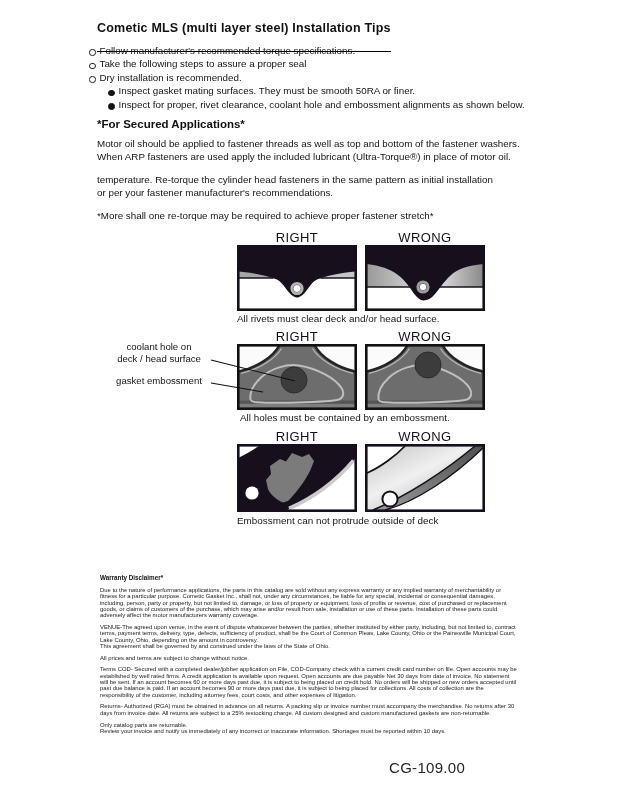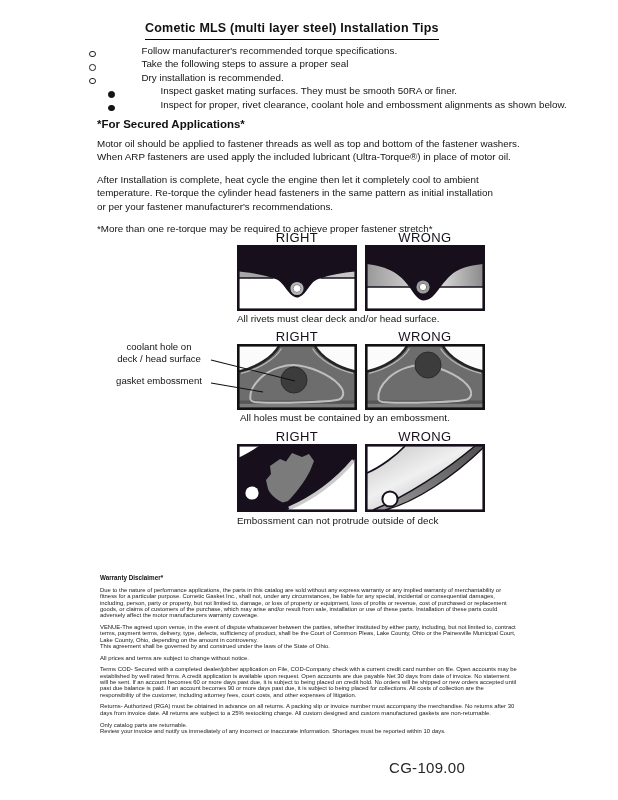--- a/index.html
+++ b/index.html
@@ -1,24 +1,24 @@
 <!DOCTYPE html>
 <html><head>
 <meta charset="utf-8">
 <style>
   html,body{margin:0;padding:0;background:#ffffff;}
   #page{position:relative;width:618px;height:800px;background:#fff;overflow:hidden;
         font-family:"Liberation Sans",sans-serif;color:#1b1b1b;}
   .abs{position:absolute;}
   
   #title{left:97px;top:21px;font-size:12.5px;font-weight:bold;letter-spacing:.2px;
-         border-bottom:1.6px solid #000;padding-bottom:4px;color:#111;margin-left:48px;}
+         border-bottom:1.6px solid #000;padding-bottom:16px;color:#111;}
   
   #bullets{left:89px;top:44px;font-size:9.8px;line-height:13.4px;color:#141414;}
-  .brow{display:flex;align-items:flex-end;gap:42px;}
+  .brow{display:flex;align-items:center;}
   .bmark{width:4.5px;height:4.5px;border:1px solid #222;border-radius:50%;margin:3.8px 4px 0 0;flex:none;}
   .bmark.filled{background:#141414;border-color:#141414;margin-top:4.2px;}
   .sub{margin-left:19px;}
   
   #diesel{left:97px;top:118px;font-size:9.8px;line-height:13.5px;color:#141414;}
   #diesel h3{margin:0 0 5px 0;font-size:11.5px;color:#111;}
   .para{margin:4px 0 9px 0;}
   
   .figlabel{font-size:13px;letter-spacing:.4px;color:#17101c;width:120px;text-align:center;}
   .caption{font-size:9.9px;color:#151515;line-height:12.3px;}
@@ -63,25 +63,24 @@
     </div>
   </div>
 
   <div class="abs" id="diesel">
     <h3>*For Secured Applications*</h3>
     <div class="para">
       <div>Motor oil should be applied to fastener threads as well as top and bottom of the fastener washers.</div>
       <div>When ARP fasteners are used apply the included lubricant (Ultra-Torque®) in place of motor oil.</div>
     </div>
     <div class="para">
-      <div>After Installation is complete, heat cycle the engine then let it completely cool to ambient</div>
       <div>temperature. Re-torque the cylinder head fasteners in the same pattern as initial installation</div>
       <div>or per your fastener manufacturer's recommendations.</div>
     </div>
-    <div class="para">*More than one re-torque may be required to achieve proper fastener stretch*</div>
+    <div class="para">*More shall one re-torque may be required to achieve proper fastener stretch*</div>
   </div>
 
   <div class="abs figlabel" style="left:237px;top:230px">RIGHT</div>
   <div class="abs figlabel" style="left:365px;top:230px">WRONG</div>
 
   <div class="abs figbox" style="left:237px;top:245px">
     <svg width="120" height="66" viewBox="0 0 120 66">
       <rect x="1.3" y="1.3" width="117.4" height="63.4" fill="#ffffff"></rect>
       <path d="M2,2 H118 V33 H88 C79,33 76,36.5 71,43.5 C66.5,50 62.8,52.5 60,52.5 C56.5,52.5 53,49 48.5,43 C44,37 41,33 32,33 H2 Z" fill="#17101c"></path>
       <path d="M2,26.5 C14,27.5 26,30 36,33 L2,33 Z" fill="#a6a6a6"></path>

